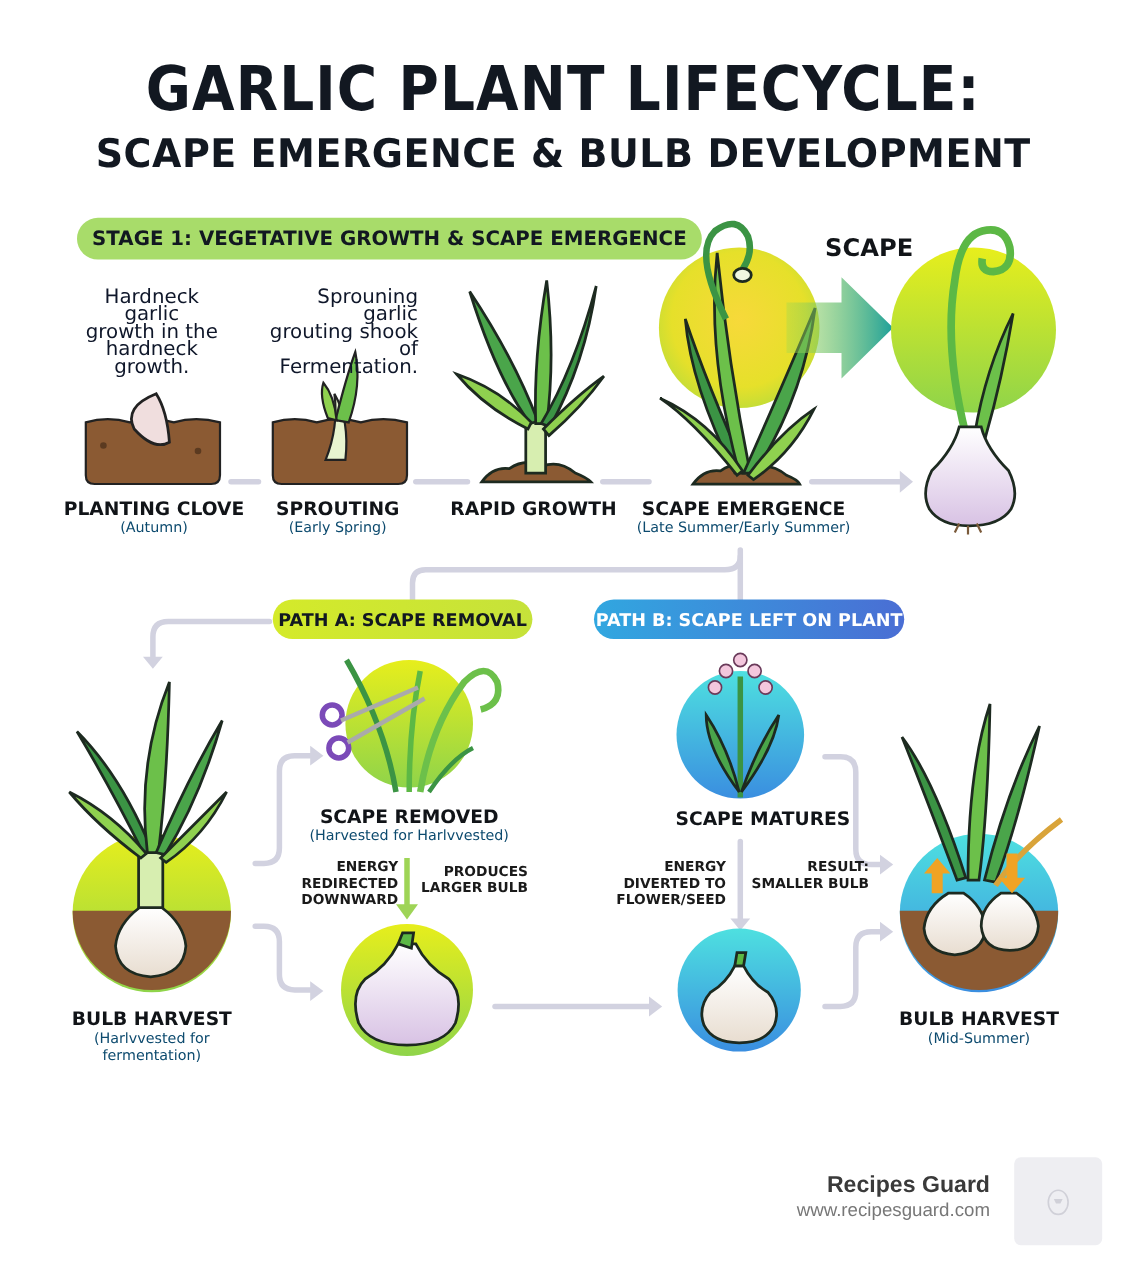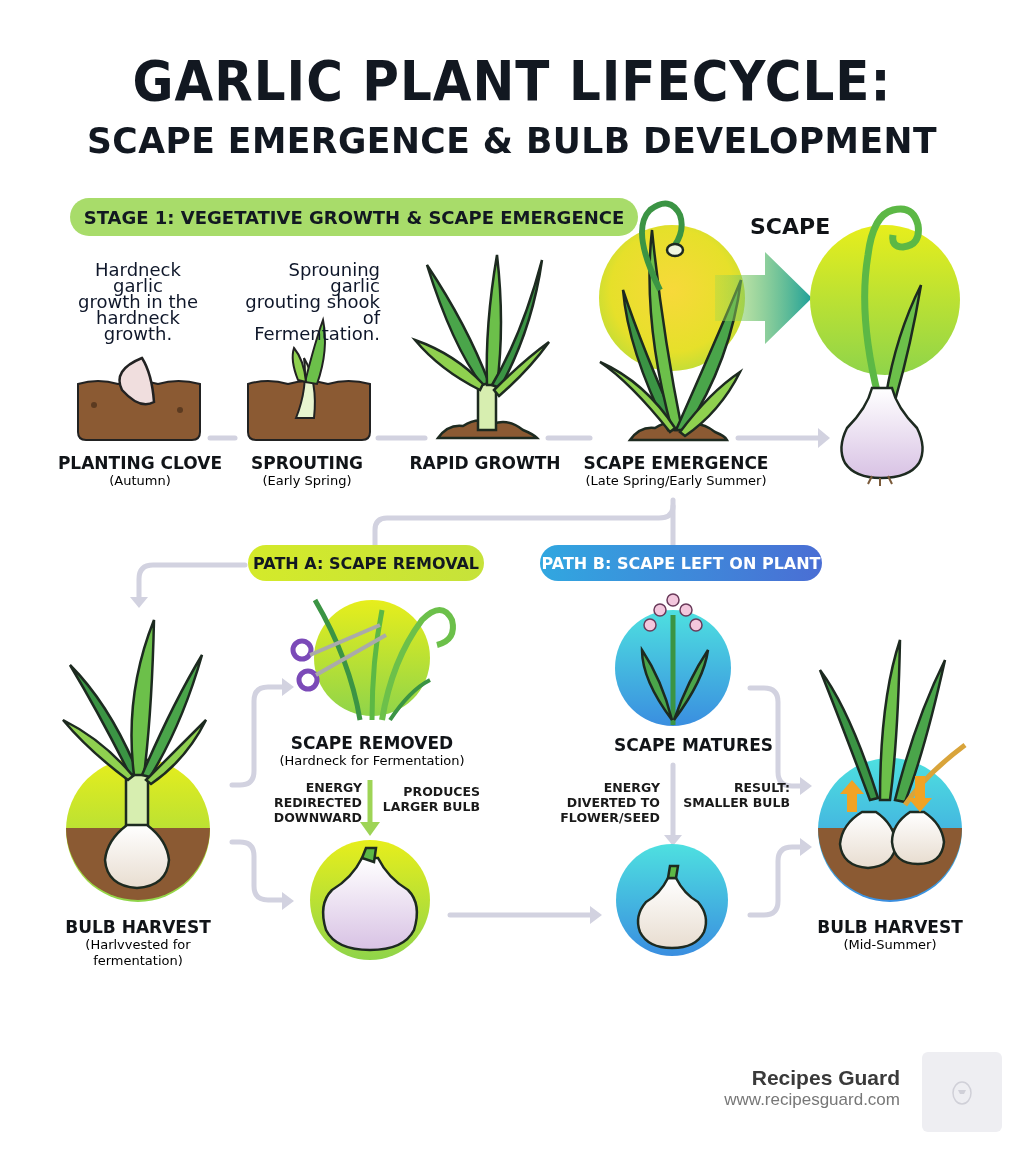--- a/index.html
+++ b/index.html
@@ -8,21 +8,21 @@
   .abs { position: absolute; text-align: center; }
   .title1 { left: 0; width: 1024px; top: 52px; text-align: center; font-family: "DejaVu Sans", sans-serif; font-weight: 900; font-size: 50px; letter-spacing: 1px; color: #121821; transform: scaleY(1.12); }
   .title2 { left: 0; width: 1024px; top: 120px; text-align: center; font-family: "DejaVu Sans", sans-serif; font-weight: 700; font-size: 36px; color: #121821; letter-spacing: 0.5px; transform: scaleX(0.96); }
   .pill { position: absolute; border-radius: 20px; font-weight: 700; white-space: nowrap; display: flex; align-items: center; justify-content: center; }
   .pill-stage { left: 70px; top: 198px; width: 568px; height: 38px; background: #a8dc6a; color: #121821; font-size: 18px; }
   .pill-a { left: 248px; top: 545px; width: 236px; height: 36px; background: linear-gradient(90deg,#d4ea2a,#c6e23a); color: #121821; font-size: 16px; }
   .pill-b { left: 540px; top: 545px; width: 282px; height: 36px; background: linear-gradient(90deg,#31a7e0,#4a6ed4); color: #ffffff; font-size: 16px; }
   .desc { position: absolute; font-size: 18px; text-align: center; line-height: 16px; color: #0f172a; }
   .lbl { position: absolute; text-align: center; }
   .lbl .h { font-weight: 700; font-size: 17px; color: #111418; white-space: nowrap; }
-  .lbl .s { font-size: 13px; color: #000000; line-height: 16px; }
+  .lbl .s { font-size: 13px; color: #0c4a6e; line-height: 16px; }
   .note { position: absolute; font-weight: 700; font-size: 12.5px; text-align: right; line-height: 15px; color: #1a1a1a; }
   svg.layer { position: absolute; left: 0; top: 0; }
   .brand { position: absolute; right: 124px; top: 1066px; text-align: right; }
   .brand .n { font-family: "Liberation Sans", sans-serif; font-weight: 700; font-size: 21px; color: #3a3a3a; }
   .brand .u { font-family: Liberation Sans, sans-serif; font-size: 17px; color: #777; }
   .logo-box { position: absolute; left: 922px; top: 1052px; width: 80px; height: 80px; background: #eeeef2; border-radius: 6px; display:flex; align-items:center; justify-content:center; }
 </style>
 </head>
 <body>
 
@@ -225,29 +225,29 @@
 </div>
 <div class="lbl" style="left:232px; top:453px; width:150px;">
   <div class="h">SPROUTING</div>
   <div class="s">(Early Spring)</div>
 </div>
 <div class="lbl" style="left:400px; top:453px; width:170px;">
   <div class="h">RAPID GROWTH</div>
 </div>
 <div class="lbl" style="left:576px; top:453px; width:200px;">
   <div class="h">SCAPE EMERGENCE</div>
-  <div class="s">(Late Spring/Early Summer)</div>
+  <div class="s">(Late Summer/Early Summer)</div>
 </div>
 
 <div class="pill pill-a">PATH A: SCAPE REMOVAL</div>
 <div class="pill pill-b">PATH B: SCAPE LEFT ON PLANT</div>
 
 <div class="lbl" style="left:262px; top:733px; width:220px;">
   <div class="h">SCAPE REMOVED</div>
-  <div class="s">(Hardneck for Fermentation)</div>
+  <div class="s">(Harvested for Harlvvested)</div>
 </div>
 <div class="note" style="left:258px; top:780px; width:104px;">
   <div>ENERGY</div>
   <div>REDIRECTED</div>
   <div>DOWNWARD</div>
 </div>
 <div class="note" style="left:380px; top:784px; width:100px;">
   <div>PRODUCES</div>
   <div>LARGER BULB</div>
 </div>

